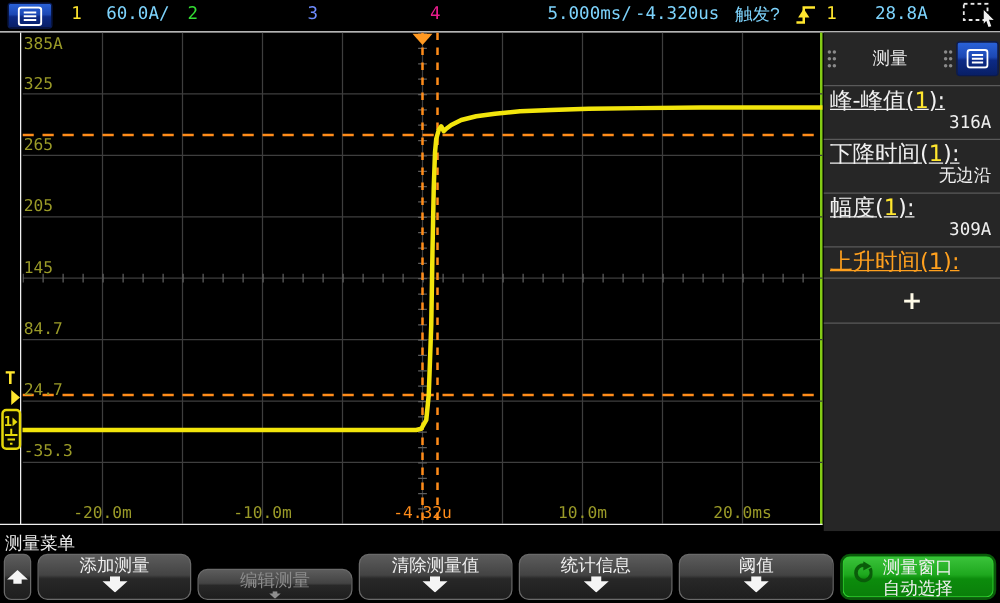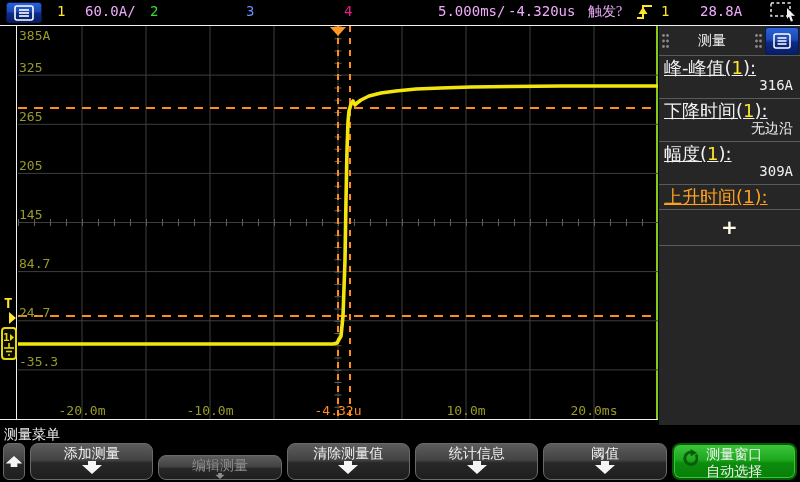--- a/index.html
+++ b/index.html
@@ -3,21 +3,21 @@
 <meta charset="utf-8">
 <style>
   * { margin:0; padding:0; box-sizing:border-box; }
   html,body { width:800px; height:482px; background:#000; overflow:hidden;
               font-family:"DejaVu Sans", sans-serif; }
   .abs { position:absolute; }
   #stage { position:relative; width:800px; height:482px; background:#000; }
 
   
   #topbar { position:absolute; left:0; top:0; width:800px; height:25px; background:#000; }
-  .tb-txt { position:absolute; top:3px; font:14px "DejaVu Sans Mono", monospace; color:#f0abfc; white-space:nowrap; }
+  .tb-txt { position:absolute; top:3px; font:14px "DejaVu Sans Mono", monospace; color:#7dd3fc; white-space:nowrap; }
   .ch1 { color:#ffe62e; } .ch2 { color:#33dd33; } .ch3 { color:#6e8cff; } .ch4 { color:#e81c8c; }
   #menu-btn, #panel-menu-btn {
     background:linear-gradient(180deg,#2a62d8 0%,#1c48b4 45%,#0c2a86 55%,#081f66 100%);
     border:1px solid #0a1a50; border-radius:3px;
     display:flex; align-items:center; justify-content:center;
   }
   #menu-btn { position:absolute; left:6px; top:2px; width:36px; height:21px; }
   .hline { position:absolute; background:#f0f0f0; }
 
   
@@ -29,21 +29,21 @@
   .accent { color:#ff8c1a !important; }
   #tmark { position:absolute; left:4px; top:295px; font:bold 14px "DejaVu Sans Mono", monospace; color:#ffe62e; }
   #tlevel-arrow { position:absolute; left:9px; top:312px; width:0; height:0;
     border-left:7px solid #ffe62e; border-top:6px solid transparent; border-bottom:6px solid transparent; }
   #gndmark { position:absolute; left:1px; top:327px; width:16px; height:33px;
     border:2px solid #e6d90a; border-radius:4px; background:#0a0a00;
     display:flex; align-items:center; justify-content:center; }
 
   
   #panel { position:absolute; left:659px; top:26px; width:141px; height:399px; background:#262626; }
-  #panel-head { height:30px; display:flex; align-items:center; border-bottom:1px solid #5a5a5a; }
+  #panel-head { height:43px; display:flex; align-items:center; border-bottom:1px solid #5a5a5a; }
   #panel-title { flex:1; text-align:center; color:#f0f0f0; font-size:14px; }
   #panel-menu-btn { width:34px; height:28px; margin-right:1px; }
   .grip { width:9px; height:16px; margin:0 2px; }
   .m-item { padding:3px 5px 4px 5px; border-bottom:1px solid #5a5a5a; cursor:pointer; }
   .m-label { font-size:18px; color:#f0f0f0; line-height:17px;text-decoration:underline; }
   .m-label .src { color:#ffe62e; }
   .m-val { text-align:right; font:14px "DejaVu Sans Mono", monospace; color:#f0f0f0; line-height:18px; padding-right:2px; }
   .m-item.selected .m-label, .m-item.selected .m-label .src, .m-item.selected .m-val { color:#ffa01e; }
   #add-meas { text-align:center; color:#fffbe8; font:bold 20px "DejaVu Sans", sans-serif;
     line-height:34px; height:36px; border-bottom:1px solid #5a5a5a; cursor:pointer; }
@@ -84,21 +84,21 @@
         <line x1="5" y1="11" x2="15" y2="11" stroke="#fff" stroke-width="1.6"></line>
       </svg>
     </div>
     <span class="tb-txt ch1" style="left:57px">1</span>
     <span class="tb-txt" style="left:85px">60.0A/</span>
     <span class="tb-txt ch2" style="left:150px">2</span>
     <span class="tb-txt ch3" style="left:246px">3</span>
     <span class="tb-txt ch4" style="left:344px">4</span>
     <span class="tb-txt" style="left:438px">5.000ms/</span>
     <span class="tb-txt" style="left:508px">-4.320us</span>
-    <span class="tb-txt" style="left:588px;font-family:Liberation Serif, serif">触发?</span>
+    <span class="tb-txt" style="left:588px;font-family:Liberation Sans, sans-serif">触发?</span>
     <svg class="abs" style="left:637px;top:3px" width="16" height="18" viewBox="0 0 16 18">
       <path d="M0 15 H6 V3 H15" fill="none" stroke="#ffe62e" stroke-width="2"></path>
       <polygon points="6,4 1.5,11 10.5,11" fill="#ffe62e"></polygon>
     </svg>
     <span class="tb-txt ch1" style="left:661px">1</span>
     <span class="tb-txt" style="left:700px">28.8A</span>
     <svg class="abs" style="left:770px;top:2px" width="27" height="21" viewBox="0 0 27 21">
       <rect x="1" y="1" width="19" height="13" fill="none" stroke="#e8e8e8" stroke-width="1.5" stroke-dasharray="3 2.5"></rect>
       <path d="M17 6 L25 14 L21.2 13.8 L23 19 L20.8 19.6 L19 14.6 L17 17 Z" fill="#f0f0f0"></path>
     </svg>

